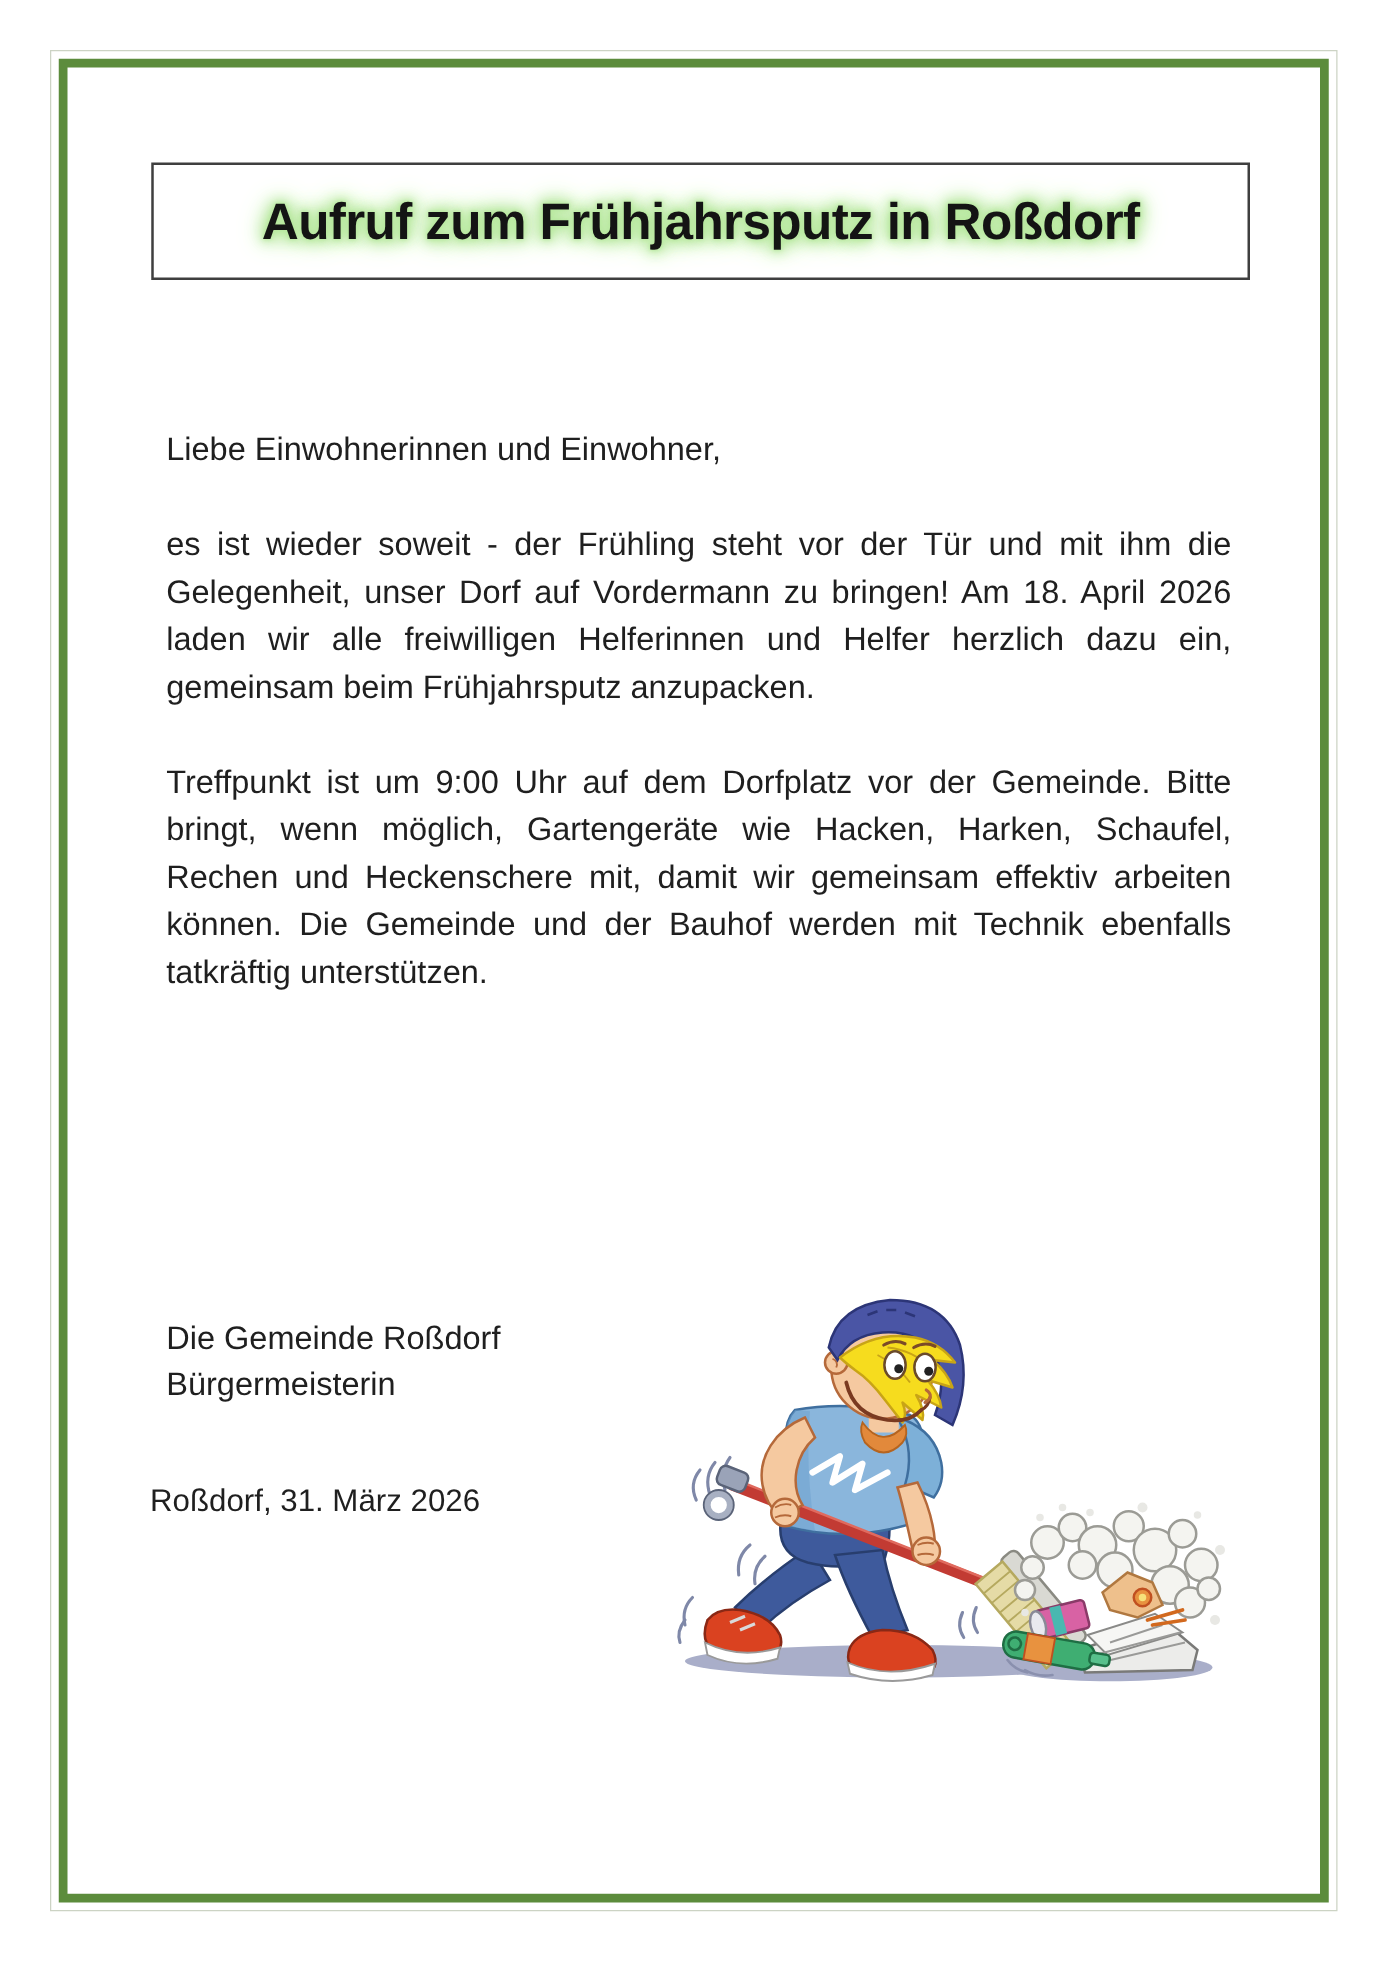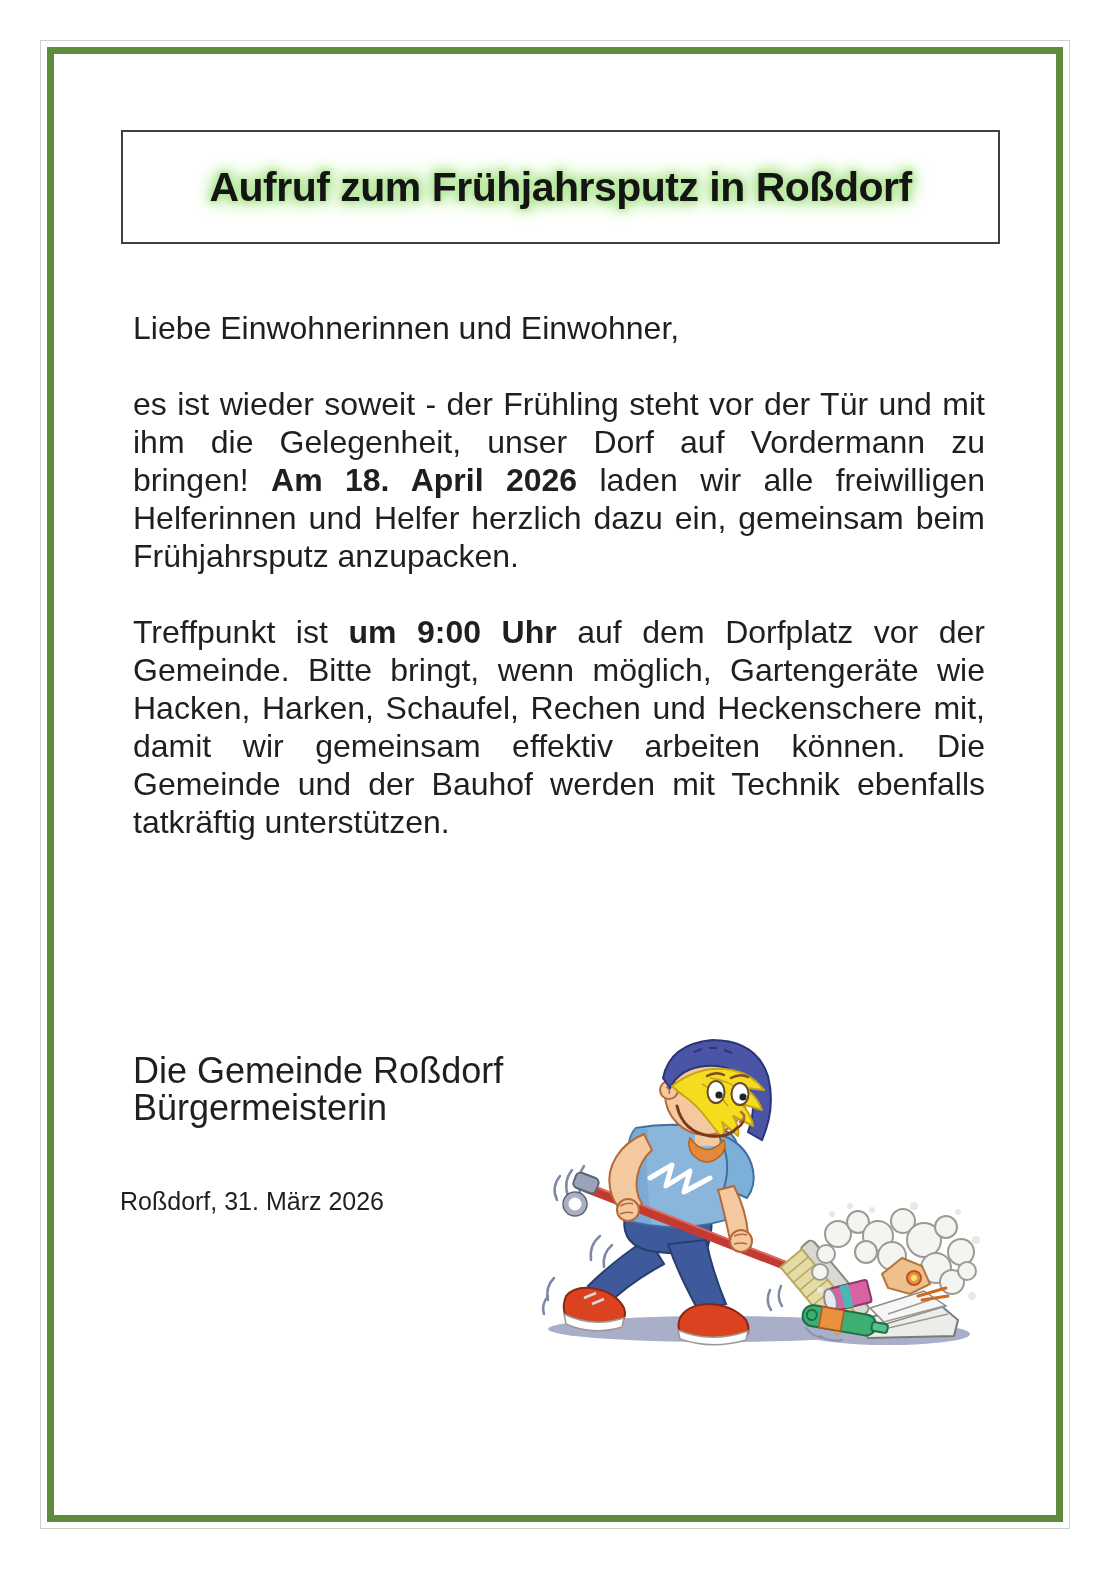--- a/index.html
+++ b/index.html
@@ -5,38 +5,38 @@
 <style>
   html,body{margin:0;padding:0;}
   body{
     width:1110px;height:1569px;position:relative;background:#ffffff;
     font-family:"Liberation Sans", sans-serif;color:#1f1f1f;overflow:hidden;
   }
   .frame-outer{position:absolute;inset:40px;border:1px solid #ccd3c4;pointer-events:none;}
   .frame-green{position:absolute;inset:47px;border:7px solid #5c8c3c;pointer-events:none;}
 
   .title-box{
-    position:absolute;left:121px;top:130px;width:879px;height:114px;
+    position:absolute;left:121px;top:130px;width:879px;height:94px;
     border:2px solid #3f3f3f;background:#ffffff;box-sizing:border-box;
     display:flex;align-items:center;justify-content:center;
   }
   .title{
     margin:0;font-size:41px;font-weight:700;color:#141414;letter-spacing:-0.5px;
     text-shadow:
       0 0 3px #b7e89e, 0 0 6px #b7e89e, 0 0 10px #b7e89e,
       0 0 14px #b7e89e, 0 0 18px #b7e89e, 0 0 24px #b7e89e;
     white-space:nowrap;
   }
 
-  .doc-body{position:absolute;left:133px;top:309px;width:852px;font-size:32px;line-height:38px;}
+  .doc-body{position:absolute;left:133px;top:340px;width:852px;font-size:26px;line-height:38px;}
   .doc-body p{margin:0 0 38px 0;text-align:justify;}
   .doc-body p.salutation{text-align:left;}
-  .doc-body strong{font-weight:700;}
-
-  .signature{position:absolute;left:133px;top:1052px;font-size:36px;line-height:37px;}
+  .doc-body strong{font-weight:400;}
+
+  .signature{position:absolute;left:133px;top:1052px;font-size:26px;line-height:37px;}
   .dateline{position:absolute;left:120px;top:1188px;font-size:25px;line-height:26px;}
 
   .cartoon{position:absolute;left:520px;top:1028px;width:465px;height:330px;}
 </style>
 </head>
 <body>
 
 <div class="page">
 
   <div class="frame-outer"></div>

